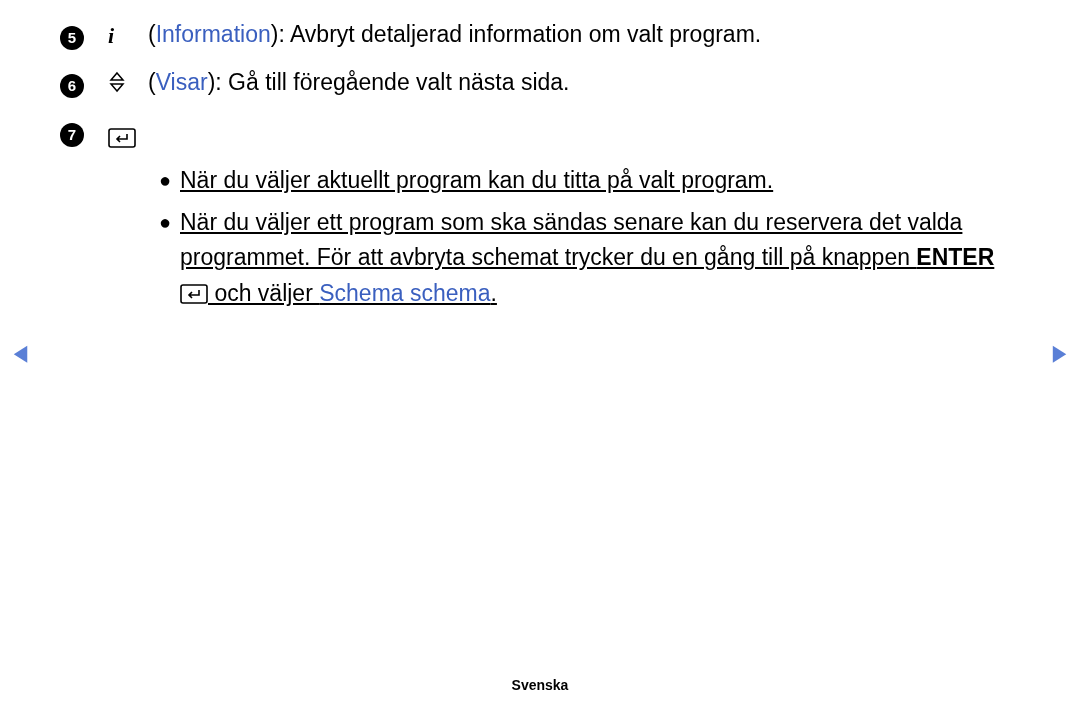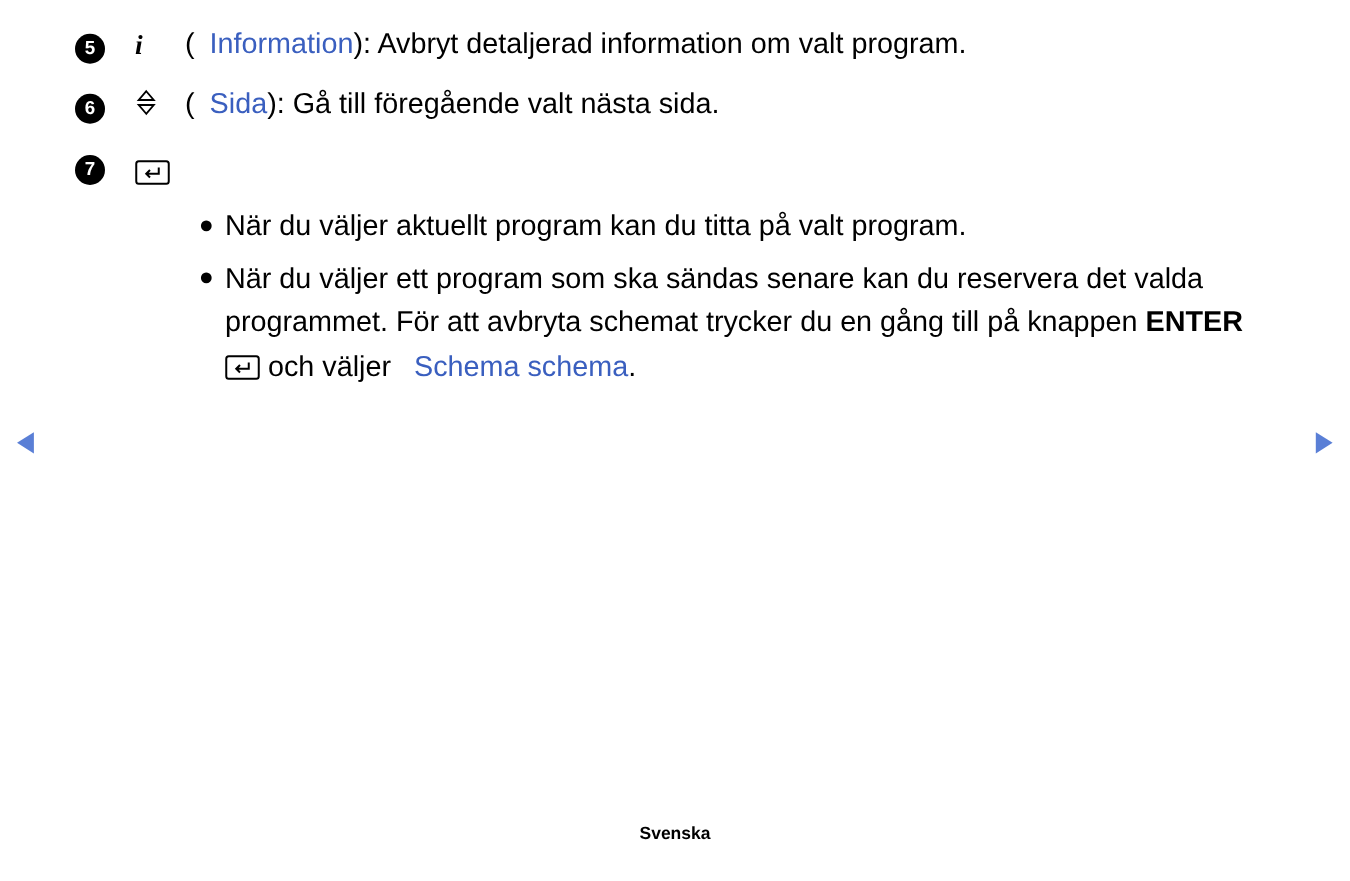--- a/index.html
+++ b/index.html
@@ -66,52 +66,53 @@
     vertical-align: middle;
     width: 28px;
     height: 20px;
   }
   .enter-icon-inline {
     display: inline-block;
     vertical-align: -3px;
     width: 28px;
     height: 20px;
   }
-  .blue { color: #3a5fbf; margin-left: 12px; }
+  .blue { color: #3a5fbf; }
   .bullets {
     margin-left: 90px;
     margin-top: 6px;
   }
   .bullet-row {
     display: flex;
     align-items: flex-start;
     margin-bottom: 6px;
     line-height: 1.55;
   }
   .bullet-mark {
     width: 30px;
     flex-shrink: 0;
     font-size: 20px;
     padding-top: 2px;
     text-align: center;
   }
   .bullet-text {
     flex: 1;
+    text-decoration: underline;
   }
   .bold { font-weight: bold; }
   .nav-left, .nav-right {
     position: absolute;
     top: 340px;
     font-size: 22px;
   }
   .nav-left { left: 12px; color: #5a7fd6; transform: scaleX(0.8); }
   .nav-right { right: 12px; color: #5a7fd6; transform: scaleX(0.8); }
   .footer {
     position: absolute;
-    bottom: 31px;
+    bottom: 12px;
     width: 100%;
     text-align: center;
     font-size: 14px;
     font-weight: bold;
   }
 </style>
 </head>
 <body>
 
 <div class="content">
@@ -134,21 +135,21 @@
     </div>
     <div class="icon-col">
       <span class="updown-icon">
         <svg width="18" height="22" viewBox="0 0 18 22">
           <path d="M9 2 L15 9 L3 9 Z" fill="none" stroke="#000" stroke-width="1.5"></path>
           <path d="M9 20 L3 13 L15 13 Z" fill="none" stroke="#000" stroke-width="1.5"></path>
         </svg>
       </span>
     </div>
     <div class="text-col">
-      (<span class="blue">Sida</span>)<span>: Gå till föregående valt nästa sida.</span>
+      (<span class="blue">Visar</span>)<span>: Gå till föregående valt nästa sida.</span>
     </div>
   </div>
 
   <div class="row">
     <div class="num-col">
       <span class="circled-num">7</span>
     </div>
     <div class="icon-col">
       <span class="enter-icon">
         <svg width="28" height="20" viewBox="0 0 28 20">

